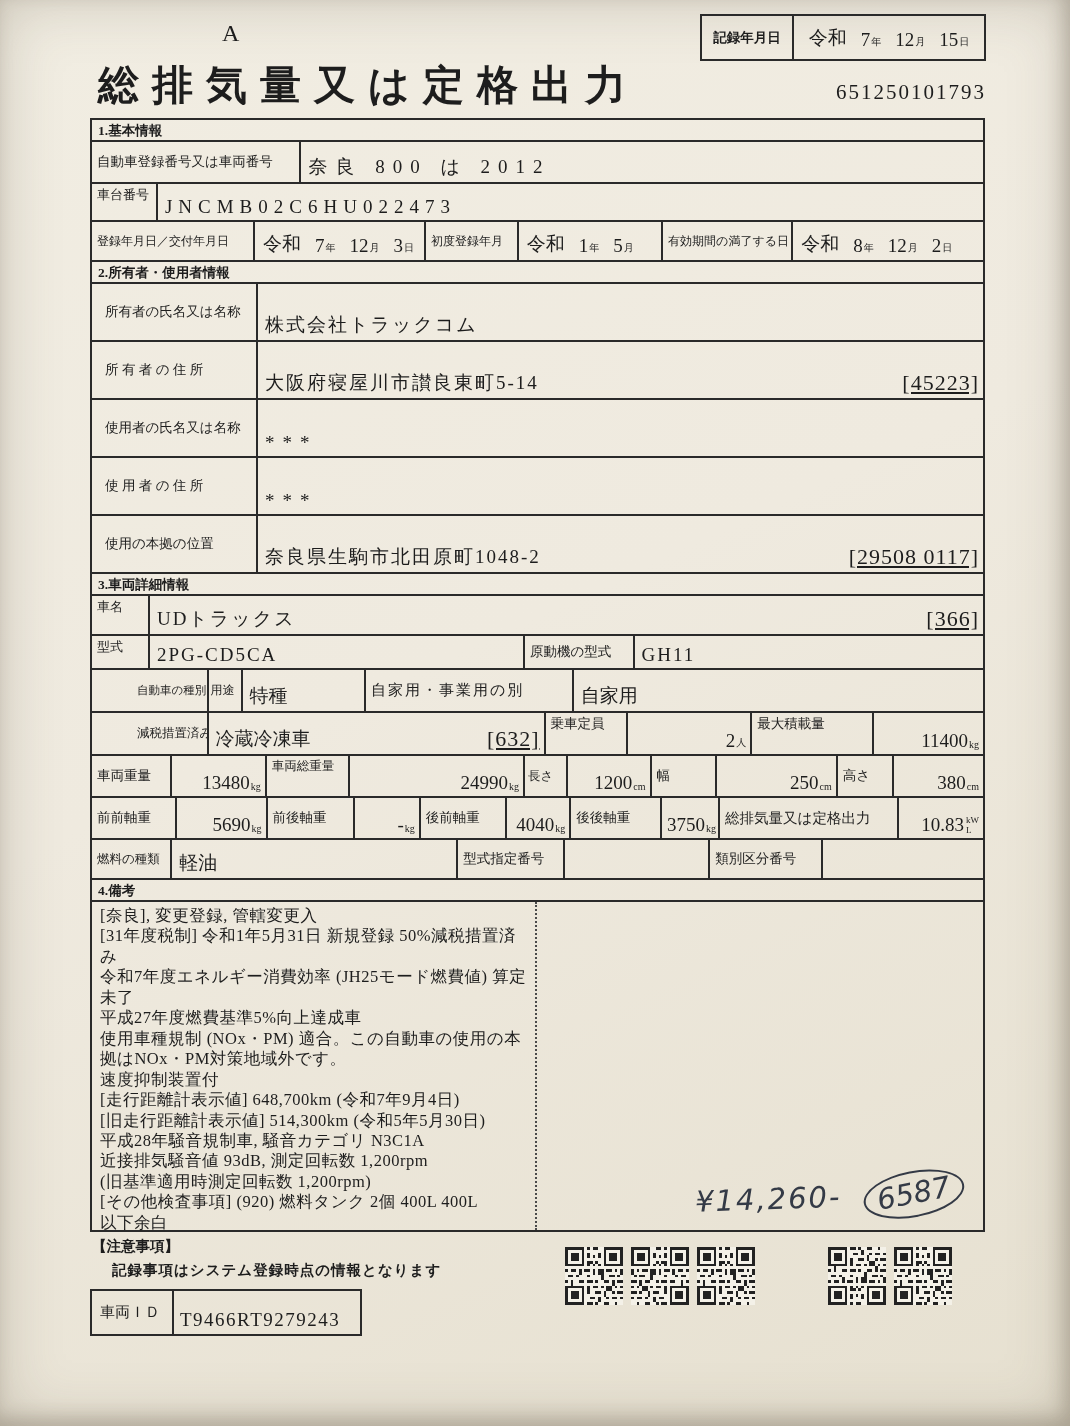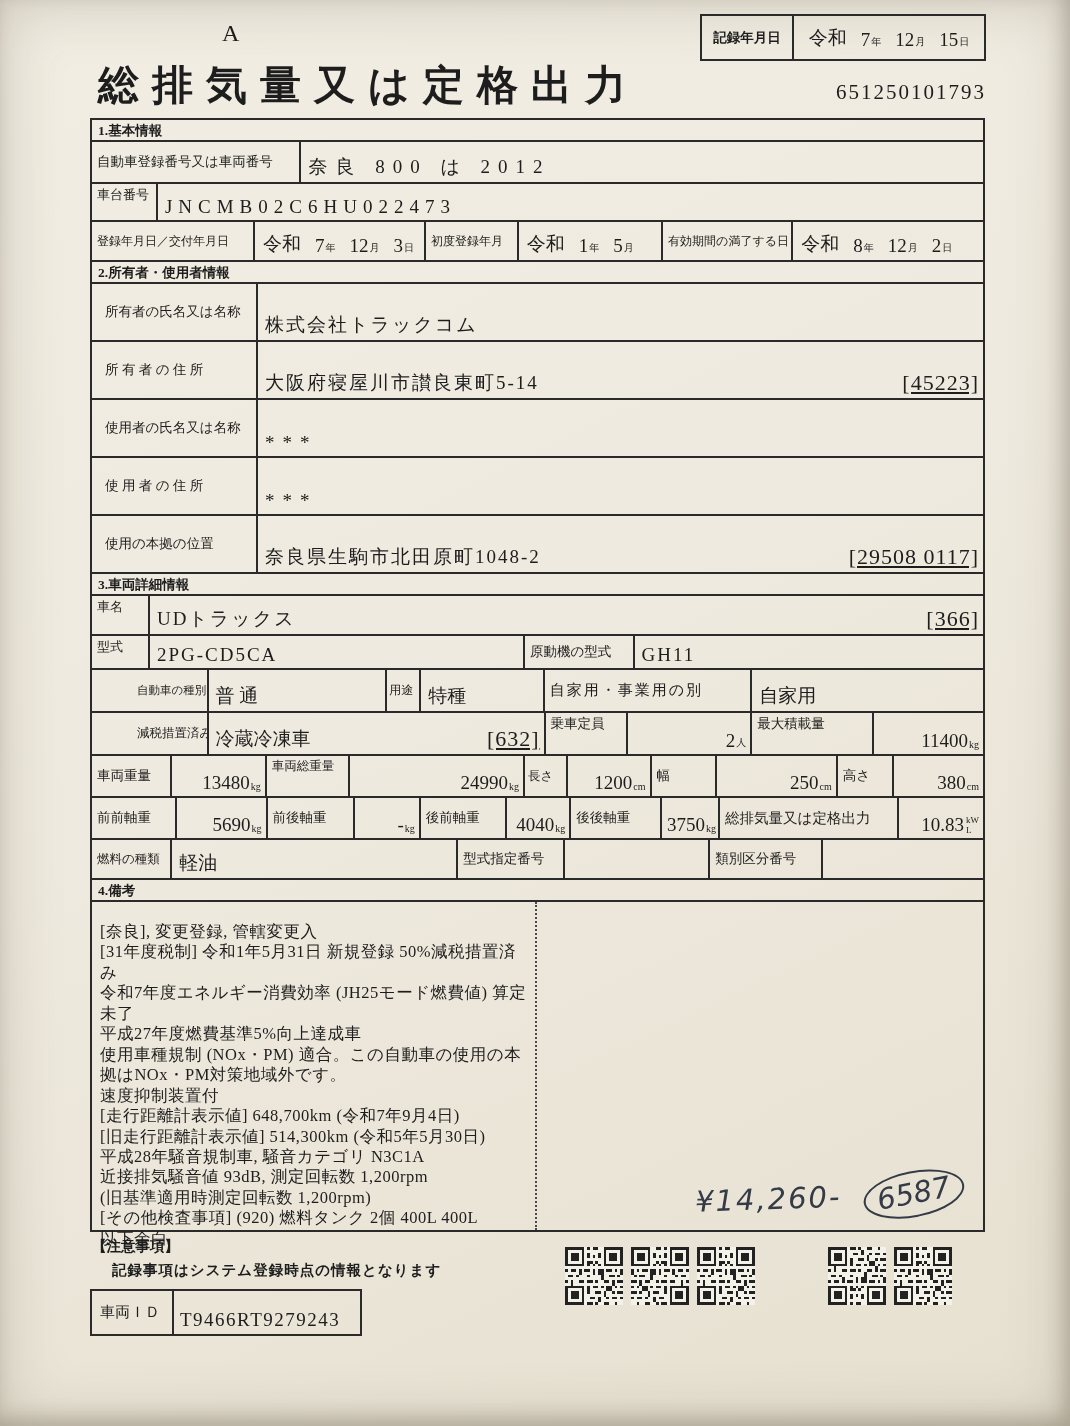--- a/index.html
+++ b/index.html
@@ -54,21 +54,21 @@
   .h34{height:34px;} .h43{height:43px;padding-left:40px;}
   .cdate { justify-content:flex-end; }
   .cdate .date { padding:0 4px 3px 8px; }
 
   
   .stack { display:flex; flex-direction:column; align-items:flex-start; font-size:9px; line-height:1.05; padding:0 0 1px 2px; }
 
   
   #remarks-box { height:328px; position:relative; }
   #remarks-divider { position:absolute; left:49.7%; top:0; bottom:0; border-left:2px dotted #4a4a4a; }
-  #remarks-text { position:absolute; left:0; top:16px; width:49.5%; padding:4px 6px 0 8px; }
+  #remarks-text { position:absolute; left:0; top:0; width:49.5%; padding:4px 6px 0 8px; }
   .rline { font-size:16.5px; line-height:1.24; letter-spacing:.5px; }
   #handwriting { position:absolute; right:18px; bottom:10px; display:flex; align-items:center; gap:22px;
     font-family:"DejaVu Sans",sans-serif; font-style:italic; color:#343a46; transform:rotate(-2deg); }
   #hw-price { font-size:29px; letter-spacing:2px; }
   #hw-circle { font-size:29px; border:2.5px solid #343a46; border-radius:50%; padding:3px 12px 5px 12px; transform:rotate(-9deg); }
 
   
   #notice-title { left:92px; top:1237px; font-size:14.5px; font-weight:bold; }
   #notice-text { left:112px; top:1261px; font-size:14.5px; font-weight:bold; letter-spacing:1px; }
   #vid-box { left:90px; top:1289px; width:272px; height:47px; border:2px solid #2a2a2a; display:flex; }
@@ -268,23 +268,20 @@
           <span class="lm">原動機の型式</span>
         </div>
       <div class="c vb" style="width:39.1%">
           <span class="txt sp2">GH11</span>
         </div>
     </div>
 
     <div class="row h43">
       <div class="c lc" style="width:9%">
           <span class="lm" style="font-size:11.5px">自動車の種別</span>
-        </div>
-      <div class="c vb" style="width:21%">
-          <span class="txt">普 通</span>
         </div>
       <div class="c lc" style="width:4%">
           <span class="lm" style="font-size:12px;padding-left:2px">用途</span>
         </div>
       <div class="c vb" style="width:14.5%">
           <span class="txt">特種</span>
         </div>
       <div class="c lc" style="width:24.4%">
           <span class="lm" style="font-size:15px;letter-spacing:2px">自家用・事業用の別</span>
         </div>

